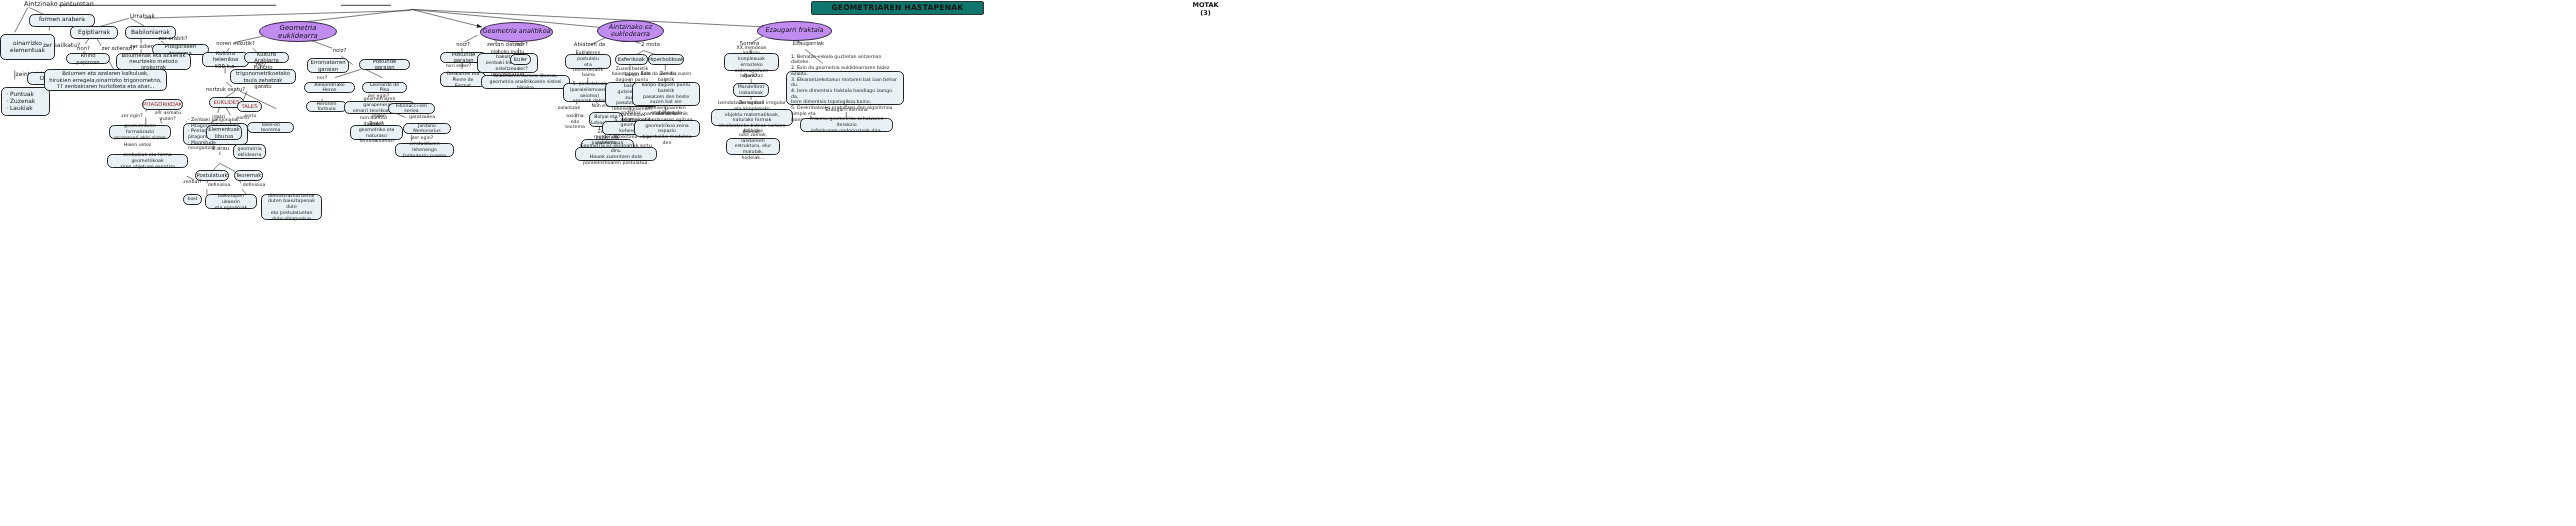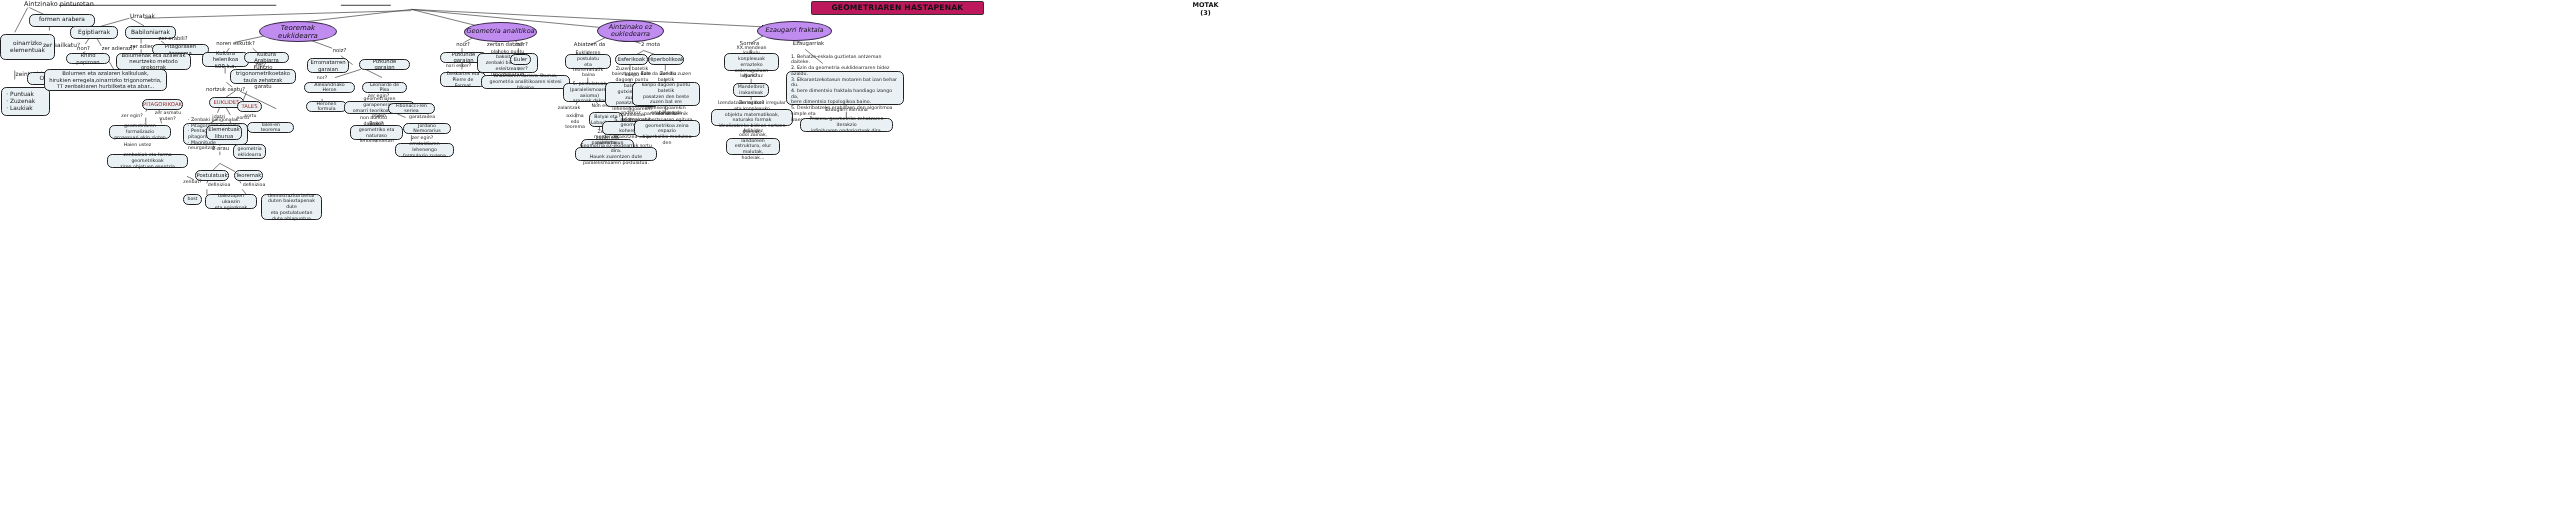--- a/index.html
+++ b/index.html
@@ -6,21 +6,21 @@
   body{font-family:"DejaVu Sans","Liberation Sans",sans-serif;}
   #canvas{position:relative;width:2576px;height:526px;background:#fff;overflow:hidden;}
   svg.links{position:absolute;left:0;top:0;width:2576px;height:526px;pointer-events:none;}
 
   .node{position:absolute;box-sizing:border-box;background:#e9f1f4;border:0.8px solid #222;
         border-radius:5.3px;color:#1a1a1a;text-align:center;display:flex;align-items:center;
         justify-content:center;padding:1.8px 4.1px;line-height:1.22;}
   .node.lft{text-align:left;justify-content:flex-start;}
   .node .t{display:block;white-space:pre-line;}
 
-  .title{position:absolute;background:#be185d;border:0.9px solid #333;border-radius:1.8px;
+  .title{position:absolute;background:#0f766e;border:0.9px solid #333;border-radius:1.8px;
          font-weight:bold;letter-spacing:0.2px;text-align:center;padding:1.8px 5.9px;color:#111;}
 
   .root2{position:absolute;text-align:center;font-weight:bold;color:#111;line-height:1.15;}
 
   .ellipse{position:absolute;background:#c18cf0;border:0.8px solid #3a2a4a;border-radius:50%;
            display:flex;align-items:center;justify-content:center;text-align:center;
            font-style:italic;color:#15131a;line-height:1.15;}
 
   .plain{position:absolute;color:#1a1a1a;text-align:center;line-height:1.2;white-space:pre-line;}
 
@@ -209,21 +209,21 @@
   <div class="plain fs9" style="left:152px;top:35px;width:42px;">zer erabili?</div>
   <div class="node fs9" style="left:152px;top:44px;width:57px;height:11px;">
     <span class="t">Pitagorasen teorema</span>
   </div>
   <div class="node fs9" style="left:116px;top:53px;width:75px;height:16.5px;">
     <span class="t">Bolumenak eta azalerak
 neurtzeko metodo orokorrak</span>
   </div>
 
   <div class="ellipse fs12" style="left:259px;top:21px;width:76px;height:19.4px;">
-    <span class="t">Teoremak euklidearra</span>
+    <span class="t">Geometria euklidearra</span>
   </div>
 
   <div class="plain fs9" style="left:209px;top:40px;width:53px;">noren eskutik?</div>
   <div class="plain fs9" style="left:326px;top:47px;width:27px;">noiz?</div>
 
   <div class="node fs9" style="left:202px;top:52px;width:47px;height:15.3px;">
     <span class="t">Kultura helenikoa
 500 k.a.</span>
   </div>
   <div class="node fs9" style="left:244px;top:52px;width:45px;height:10.6px;">
@@ -338,21 +338,21 @@
   </div>
   <div class="node fs8" style="left:403px;top:123px;width:48px;height:10.6px;">
     <span class="t">Jordano Nemorarius</span>
   </div>
   <div class="plain fs8" style="left:407px;top:135px;width:31px;">zer egin?</div>
   <div class="node fs8" style="left:395px;top:143px;width:59px;height:14px;">
     <span class="t">errotaldiaren lehenengo
 formulazio zuzena</span>
   </div>
 
-  <div class="ellipse fs11" style="left:464px;top:22px;width:71px;height:17.6px;">
+  <div class="ellipse fs11" style="left:480px;top:22px;width:71px;height:17.6px;">
     <span class="t">Geometria analitikoa</span>
   </div>
   <div class="plain fs9" style="left:450px;top:41px;width:26px;">noiz?</div>
   <div class="plain fs9" style="left:482px;top:41px;width:46px;">zertan datza?</div>
   <div class="plain fs9" style="left:512px;top:41px;width:20px;">nor?</div>
 
   <div class="node fs9" style="left:440px;top:52px;width:47px;height:10.6px;">
     <span class="t">Pizkunde garaian</span>
   </div>
   <div class="plain fs8" style="left:441px;top:63px;width:35px;">nori esker?</div>

